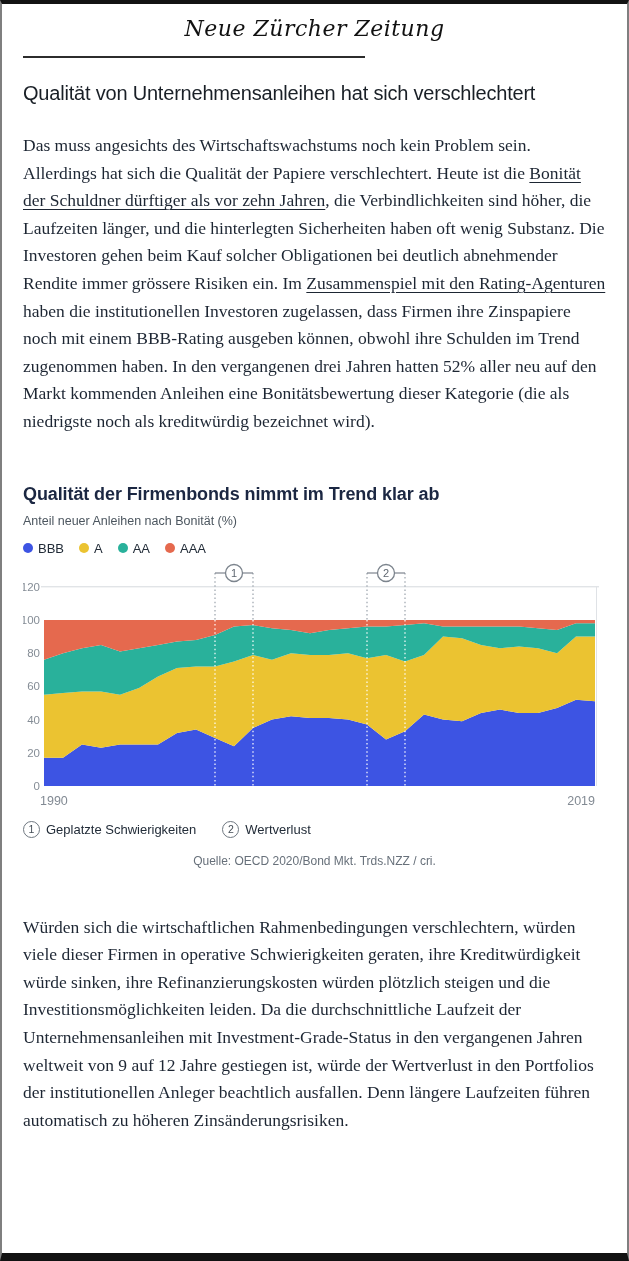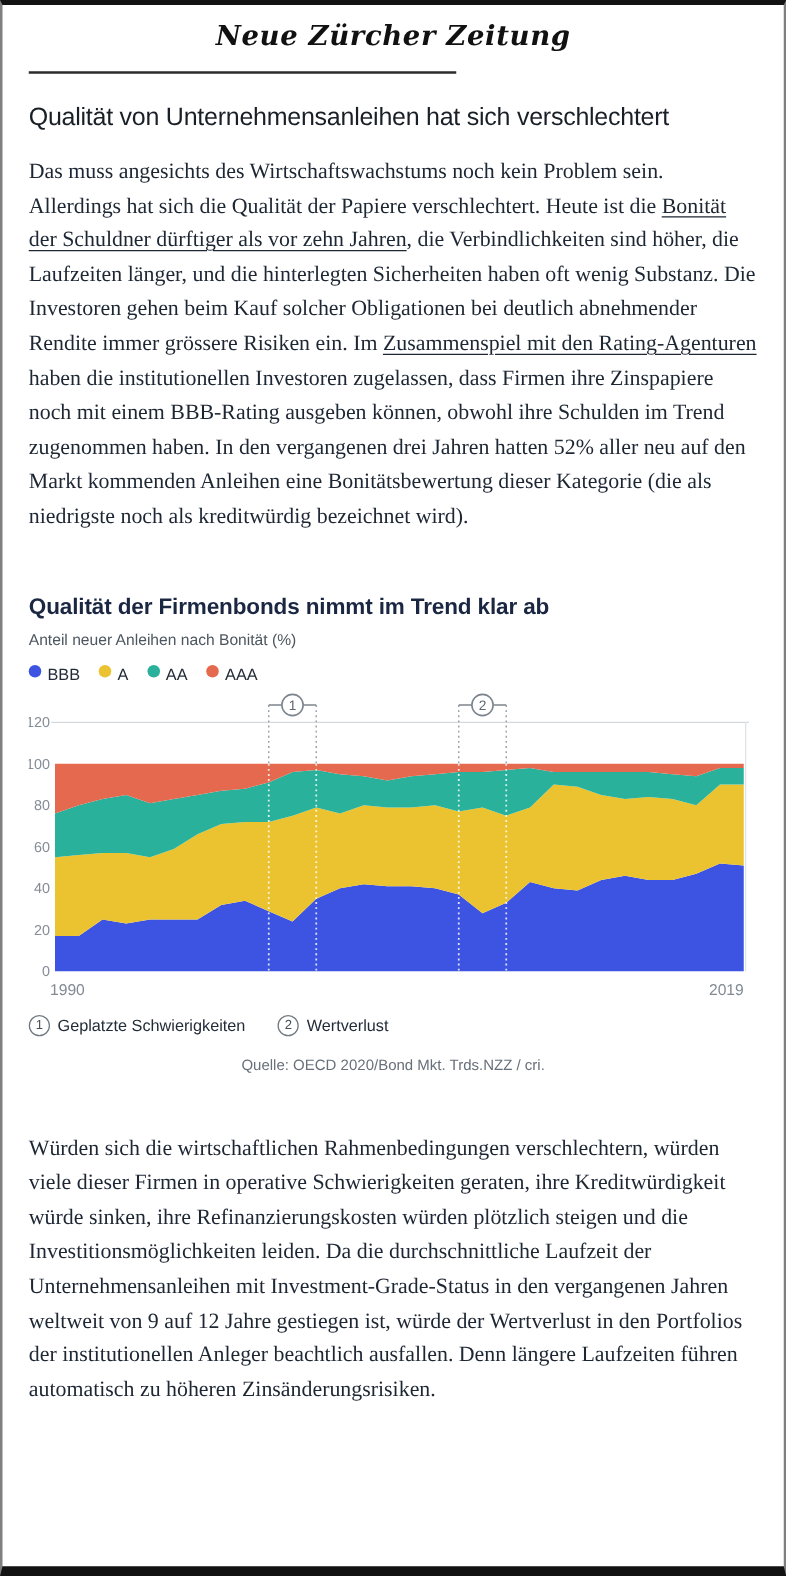--- a/index.html
+++ b/index.html
@@ -5,35 +5,35 @@
   html,body{margin:0;padding:0;}
   body{
     width:629px; min-height:1261px; box-sizing:border-box; background:#ffffff;
     border-left:2px solid #7f7f7f; border-right:2px solid #7f7f7f;
     border-top:4px solid #121212; border-bottom:8px solid #121212;
     font-family:"Liberation Sans","DejaVu Sans",sans-serif;
   }
   .content{padding:0 21px 14px 21px;}
   .masthead{text-align:center;padding-top:12px;}
   .masthead-text{
-    font-family:"DejaVu Serif",serif;font-style:italic;font-weight:700;
+    font-family:"DejaVu Serif",serif;font-style:italic;font-weight:400;
     font-size:22px;color:#111;letter-spacing:.5px;display:inline-block;cursor:pointer;
   }
   .masthead-rule{border:none;border-top:2px solid #2c2c2c;width:342px;margin:15px 0 0 0;}
   h1.headline{font-size:20px;line-height:26px;font-weight:400;color:#191f26;margin:22px 0 0 0;letter-spacing:-.2px;}
   p.body-text{
     font-family:"Liberation Serif","DejaVu Serif",serif;
-    font-size:17.5px;line-height:27.6px;color:#1d2633;margin:16px 0 0 0;
+    font-size:17.5px;line-height:27.6px;color:#1d2633;margin:26px 0 0 0;
   }
   a.inline-link{color:inherit;text-decoration:underline;text-decoration-thickness:1px;text-underline-offset:3px;cursor:pointer;}
   .chart-section{margin-top:48px;}
   h2.chart-title{font-size:18px;color:#1b2742;margin:0;font-weight:700;letter-spacing:-.1px;}
   .chart-subtitle{font-size:12.5px;color:#4c565f;margin-top:9px;}
   .legend{margin-top:13px;display:flex;gap:15px;align-items:center;font-size:13px;color:#222c38;}
-  .legend-item{display:inline-flex;cursor:pointer;}
+  .legend-item{display:inline-flex;align-items:center;cursor:pointer;}
   .legend-dot{width:10px;height:10px;border-radius:50%;display:inline-block;margin-right:5px;}
   svg.chart-svg{display:block;margin-top:2px;}
   .annot-row{margin-top:8px;font-size:13px;color:#222c38;display:flex;gap:26px;align-items:center;}
   .annot-item{display:inline-flex;align-items:center;}
   .annot-circle{
     width:15px;height:15px;border:1px solid #6f7881;border-radius:50%;
     display:inline-flex;align-items:center;justify-content:center;
     font-size:10.5px;color:#444d56;margin-right:6px;flex:0 0 auto;
   }
   .source-row{margin-top:16px;display:flex;justify-content:center;font-size:12px;color:#67707a;}

